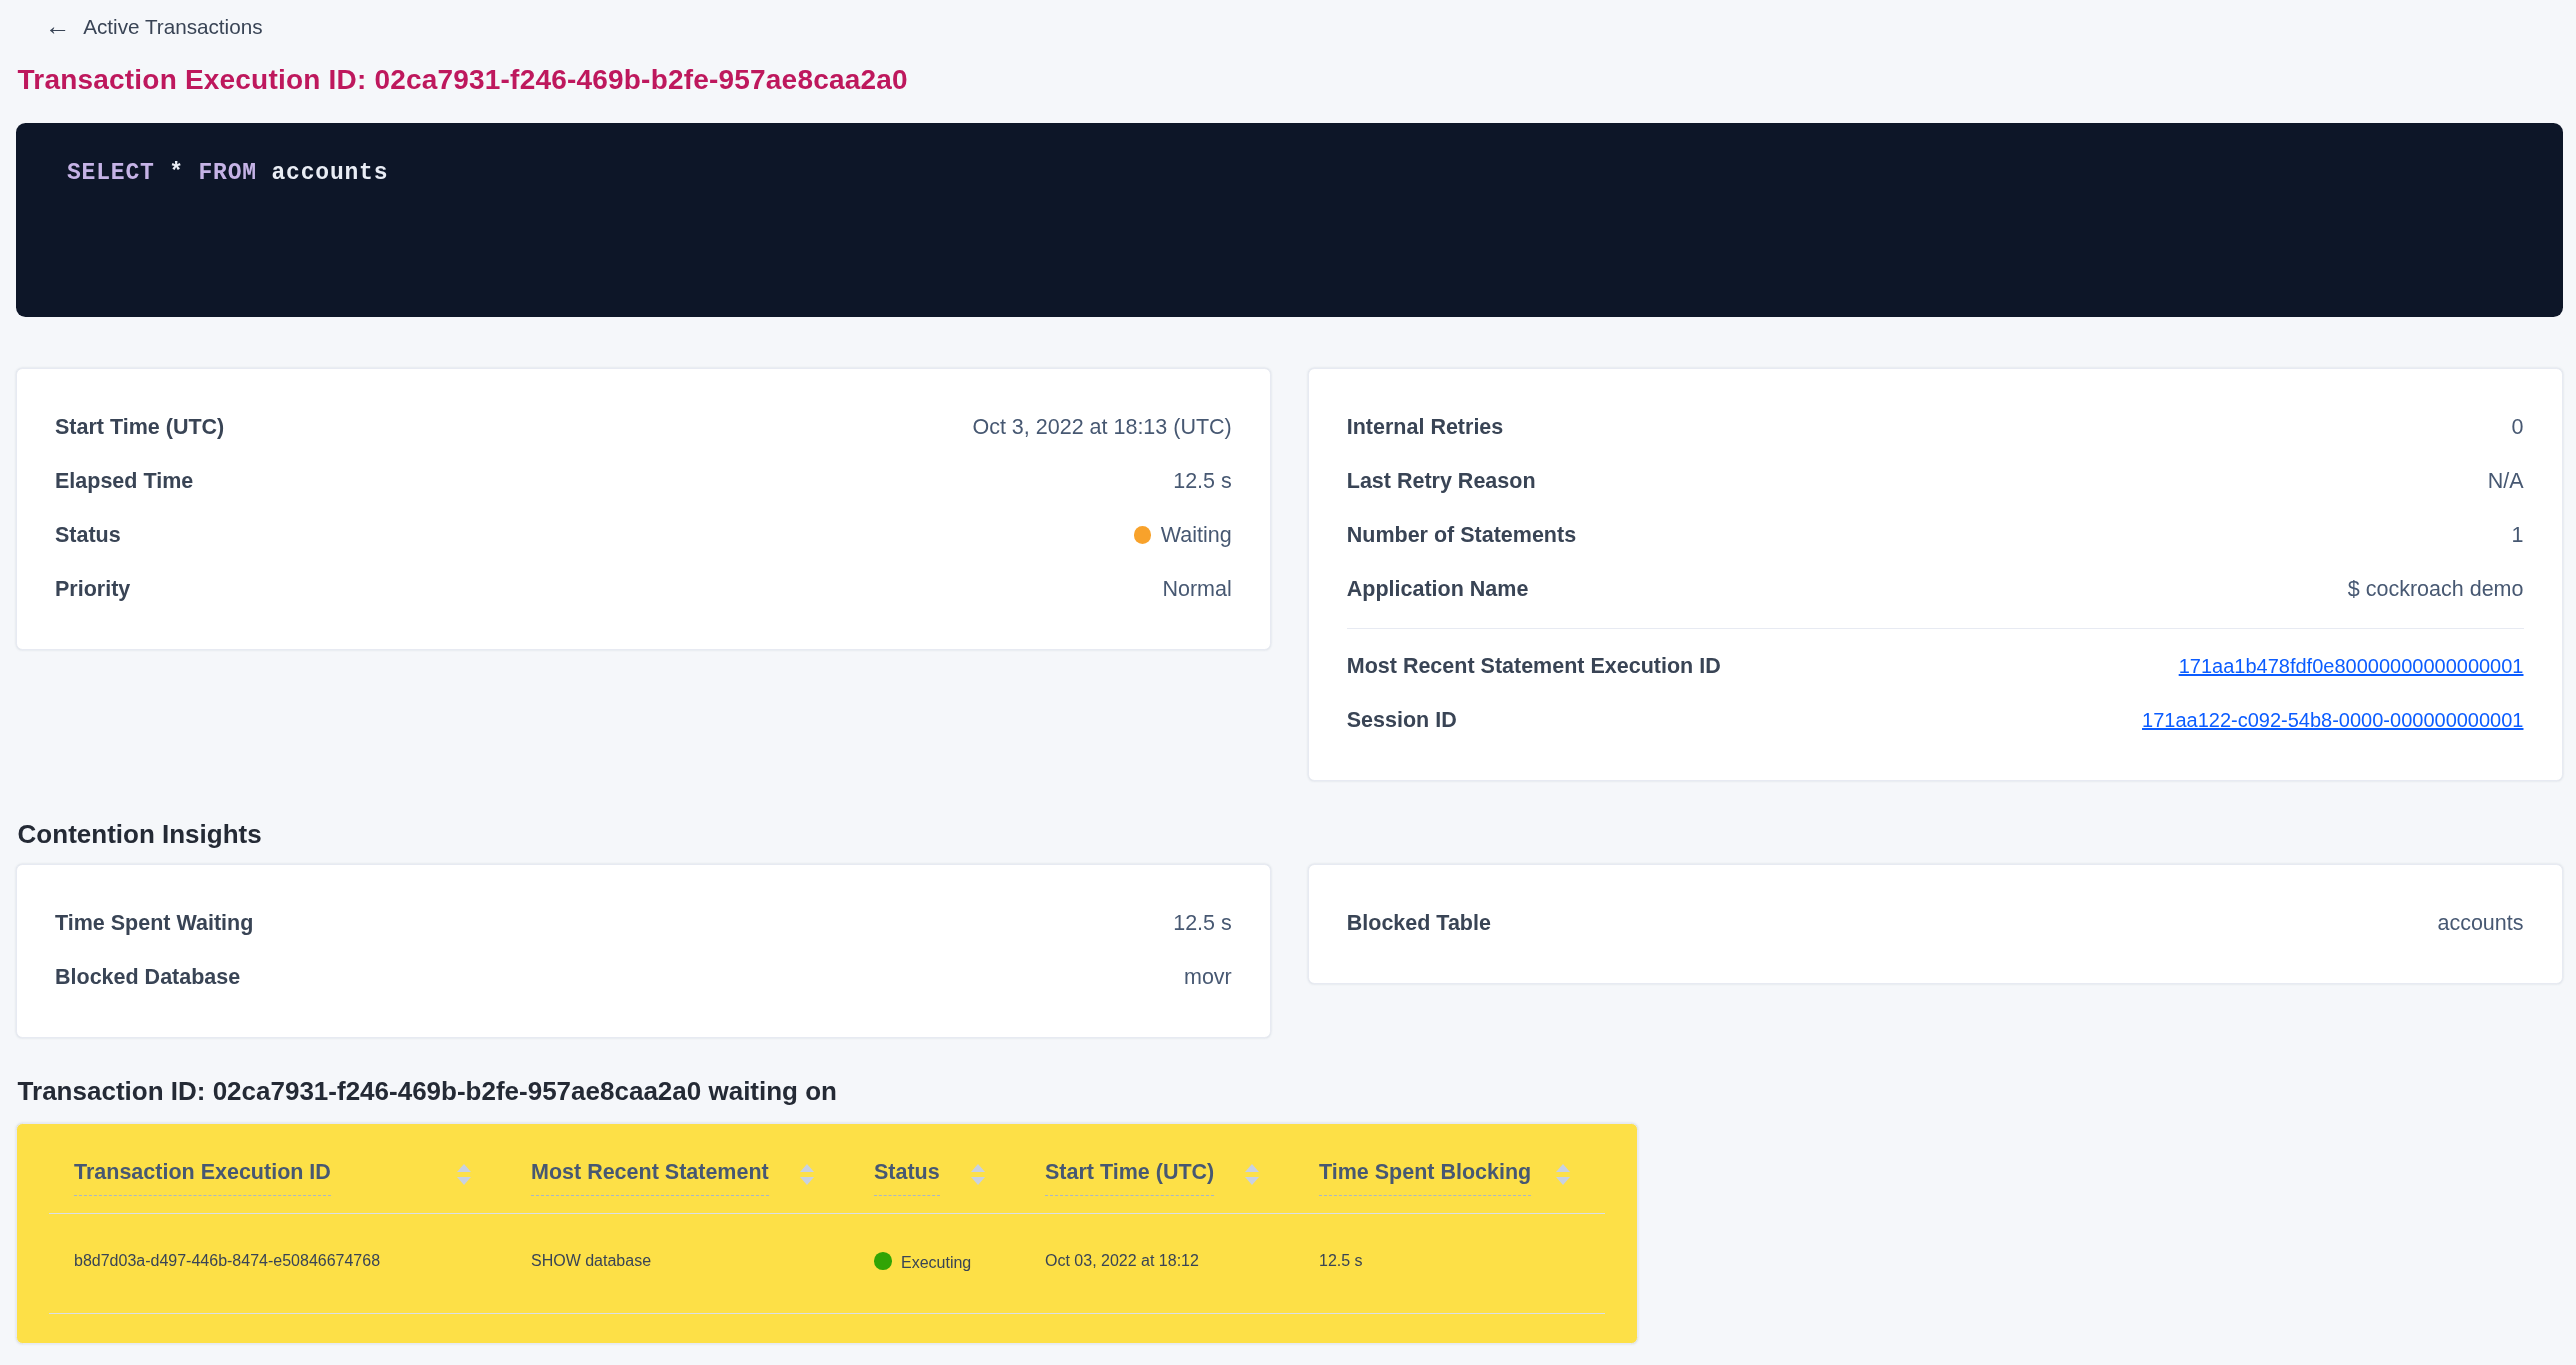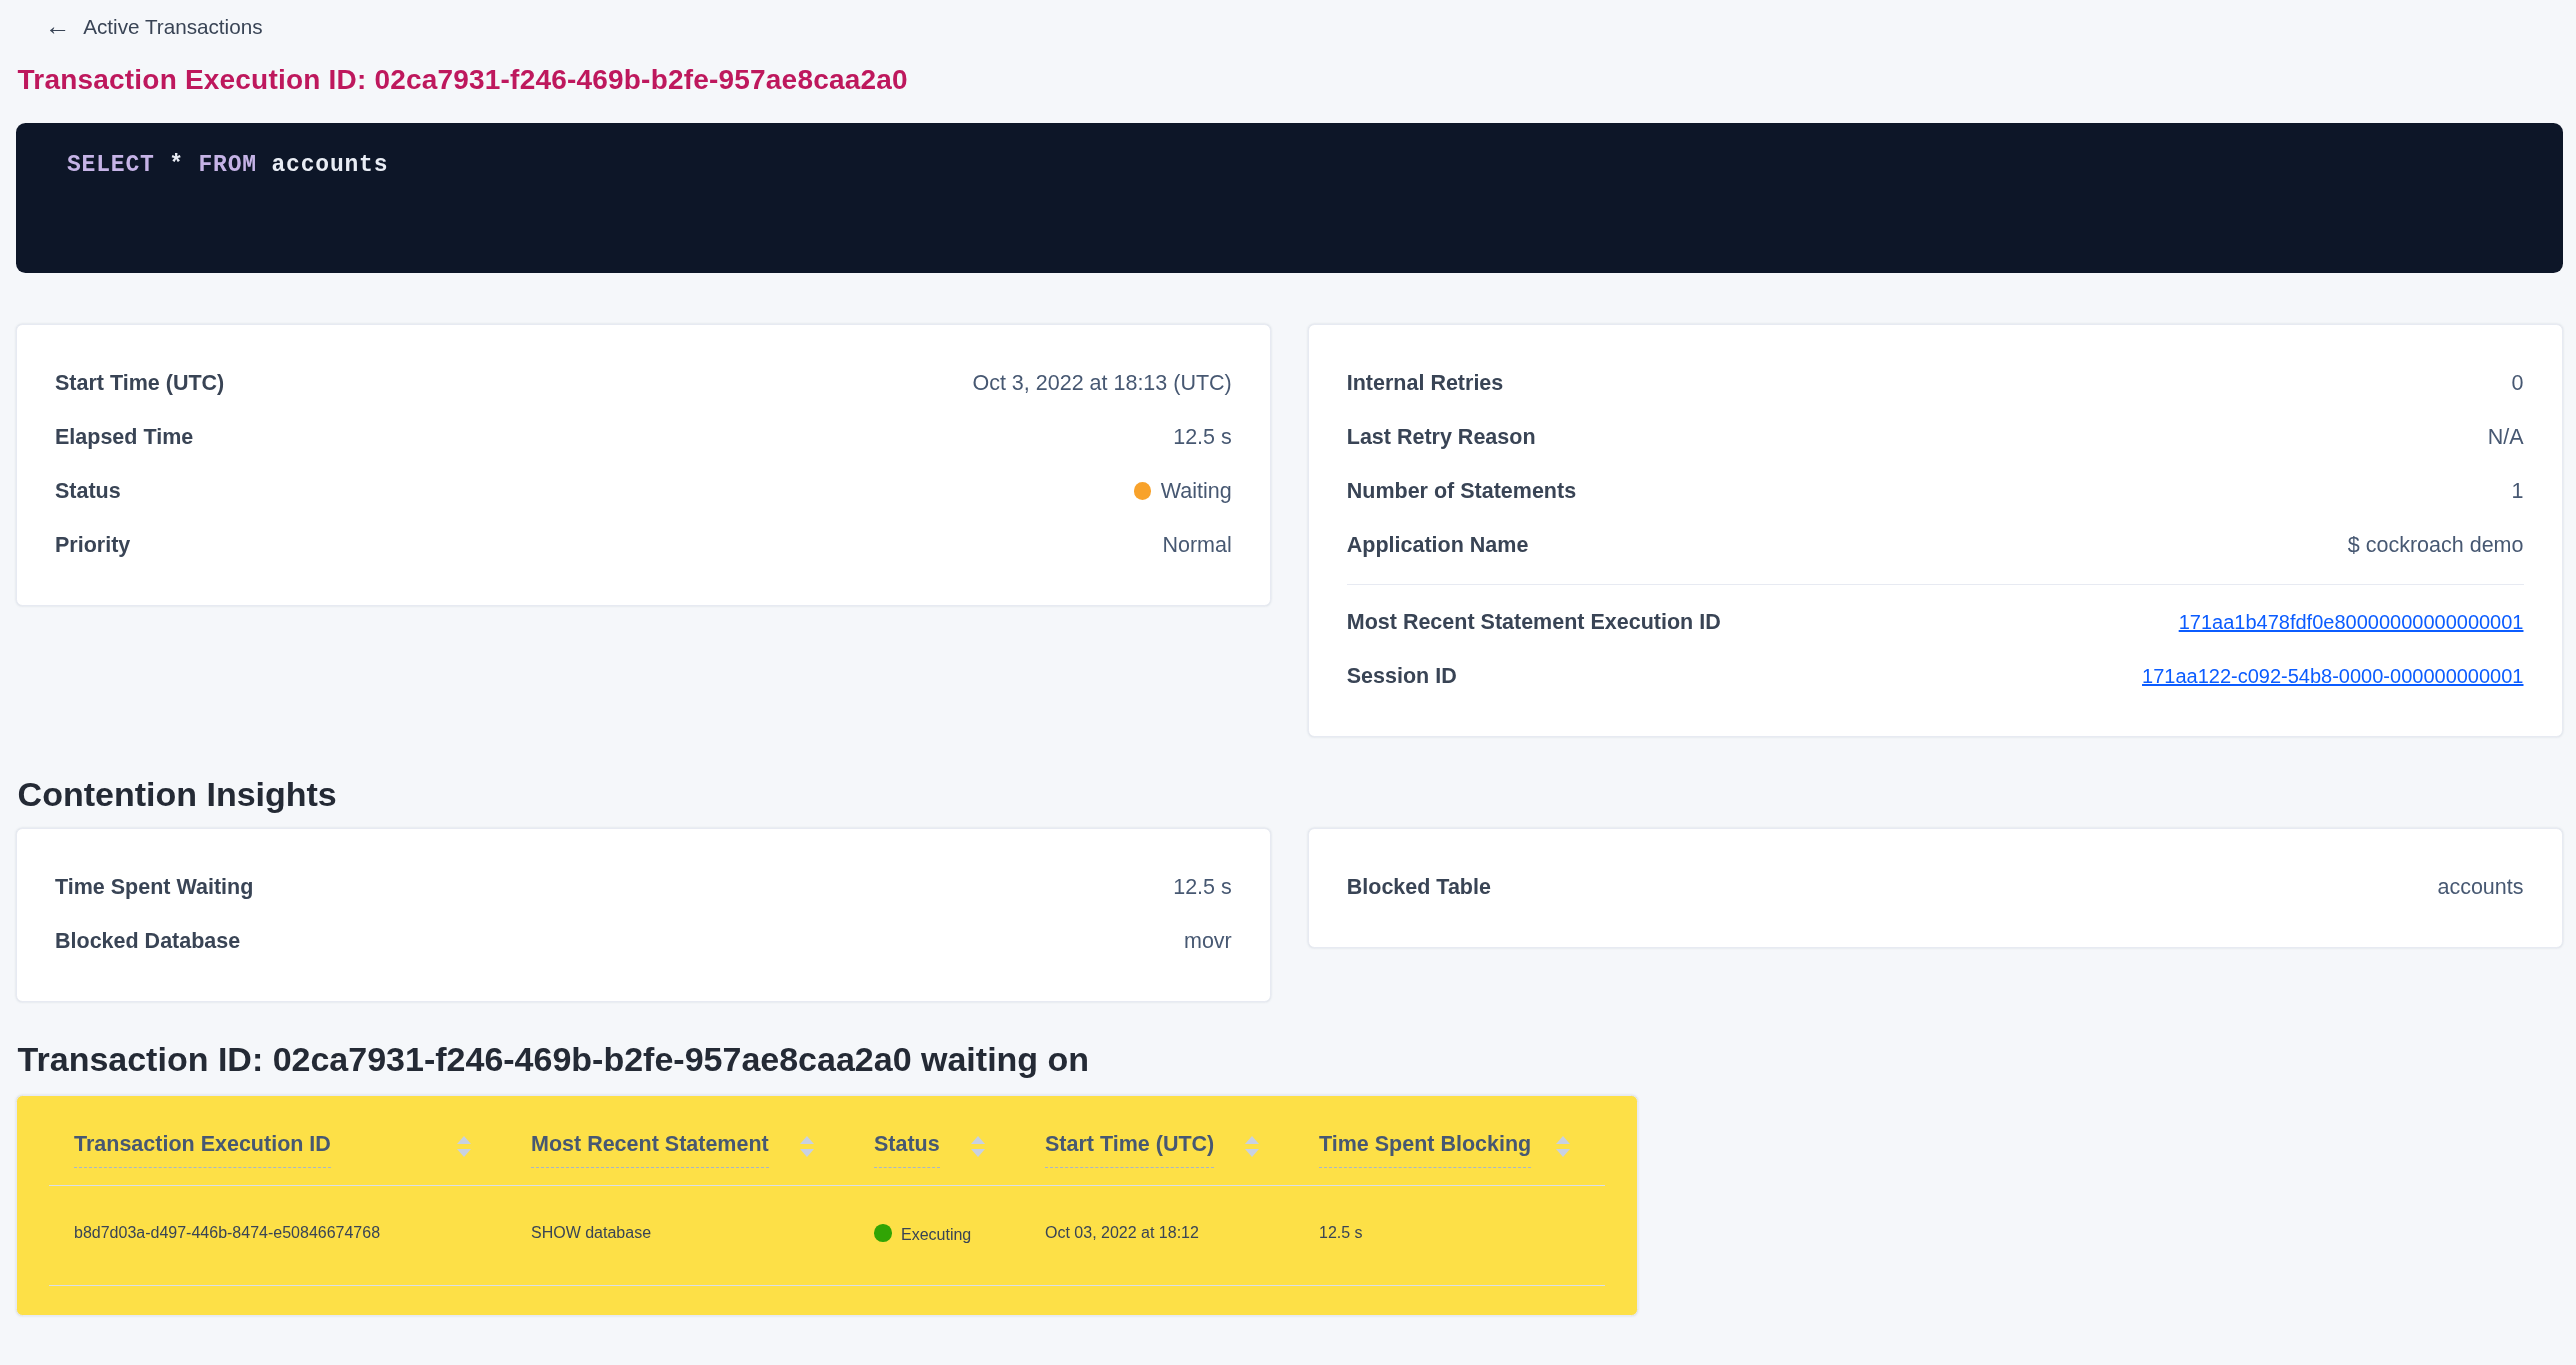--- a/index.html
+++ b/index.html
@@ -20,23 +20,23 @@
   }
   .back-arrow { font-size:25.5px; line-height:1; color:#394455; }
 
   h1 {
     margin:24px 0 0 1.6px;
     font-size:28px; font-weight:700; color:#be185d; letter-spacing:0.2px;
   }
 
   
   .sqlbox {
-    margin-top:27px; height:150px; width:100%;
+    margin-top:27px; height:194px; width:100%;
     background:#0D1628; border-radius:9.5px;
-    padding:29px 32px 0 51px;
+    padding:37px 32px 0 51px;
   }
   .sqlbox code {
     font-family:"Liberation Mono","DejaVu Sans Mono",monospace;
     font-size:23px; font-weight:700; color:#E9EDF5; letter-spacing:0.8px;
     white-space:pre;
   }
   .kw { color:#C5B3E6; }
 
   
   .cards-row { display:flex; align-items:flex-start; gap:37px; margin-top:51px; }
@@ -54,21 +54,21 @@
 
   .dot {
     display:inline-block; width:17.5px; height:17.5px; border-radius:50%;
     margin-right:9.5px; vertical-align:-1.6px;
   }
   .dot-waiting   { background:#F8A22B; }
   .dot-executing { background:#31A405; }
 
   h2 {
     margin:38px 0 0 1.6px;
-    font-size:34px; font-weight:700; color:#242A35;
+    font-size:26px; font-weight:700; color:#242A35;
   }
   .cards-row.contention { margin-top:14.3px; }
 
   
   .table-card {
     margin-top:16px; width:1622px;
     background:#fde047; border:0.8px solid #E7EAF2; border-radius:6.4px;
     padding:0 32px 29px 32px;
     box-shadow:0 0 2.4px rgba(67,90,111,.18);
   }

